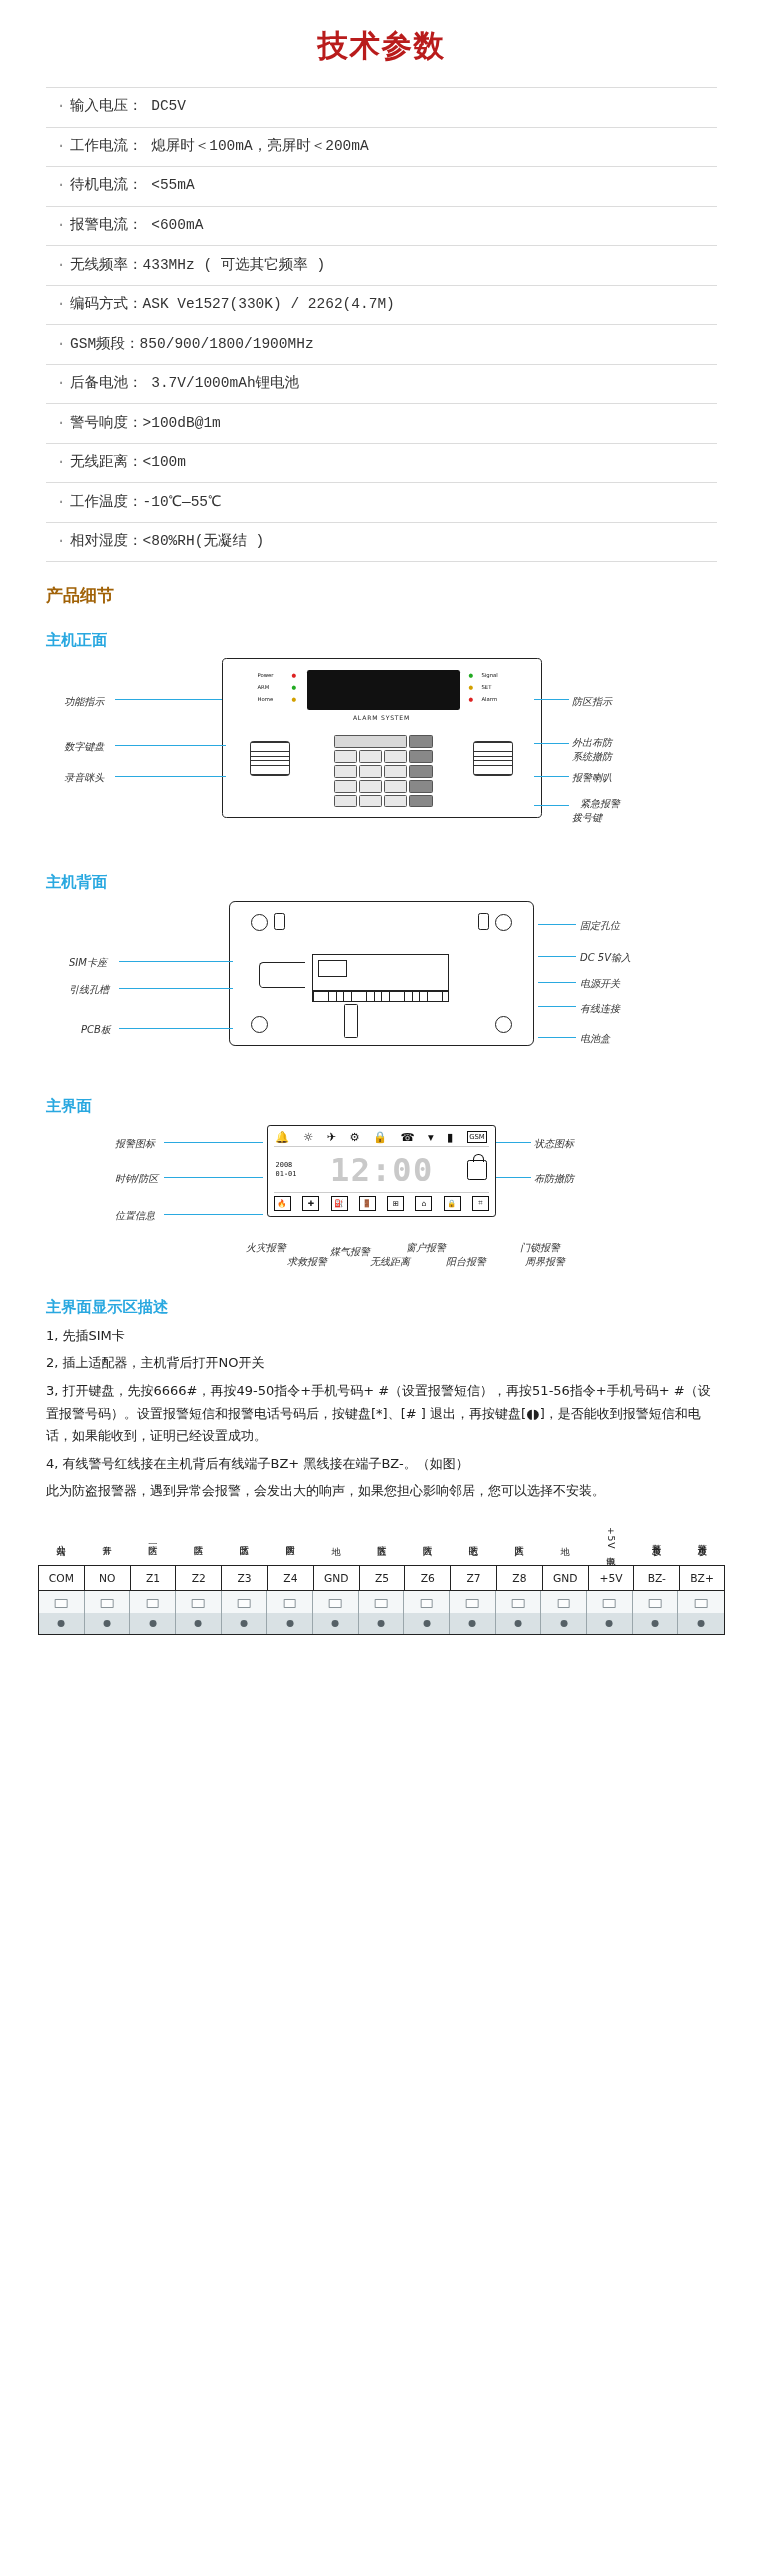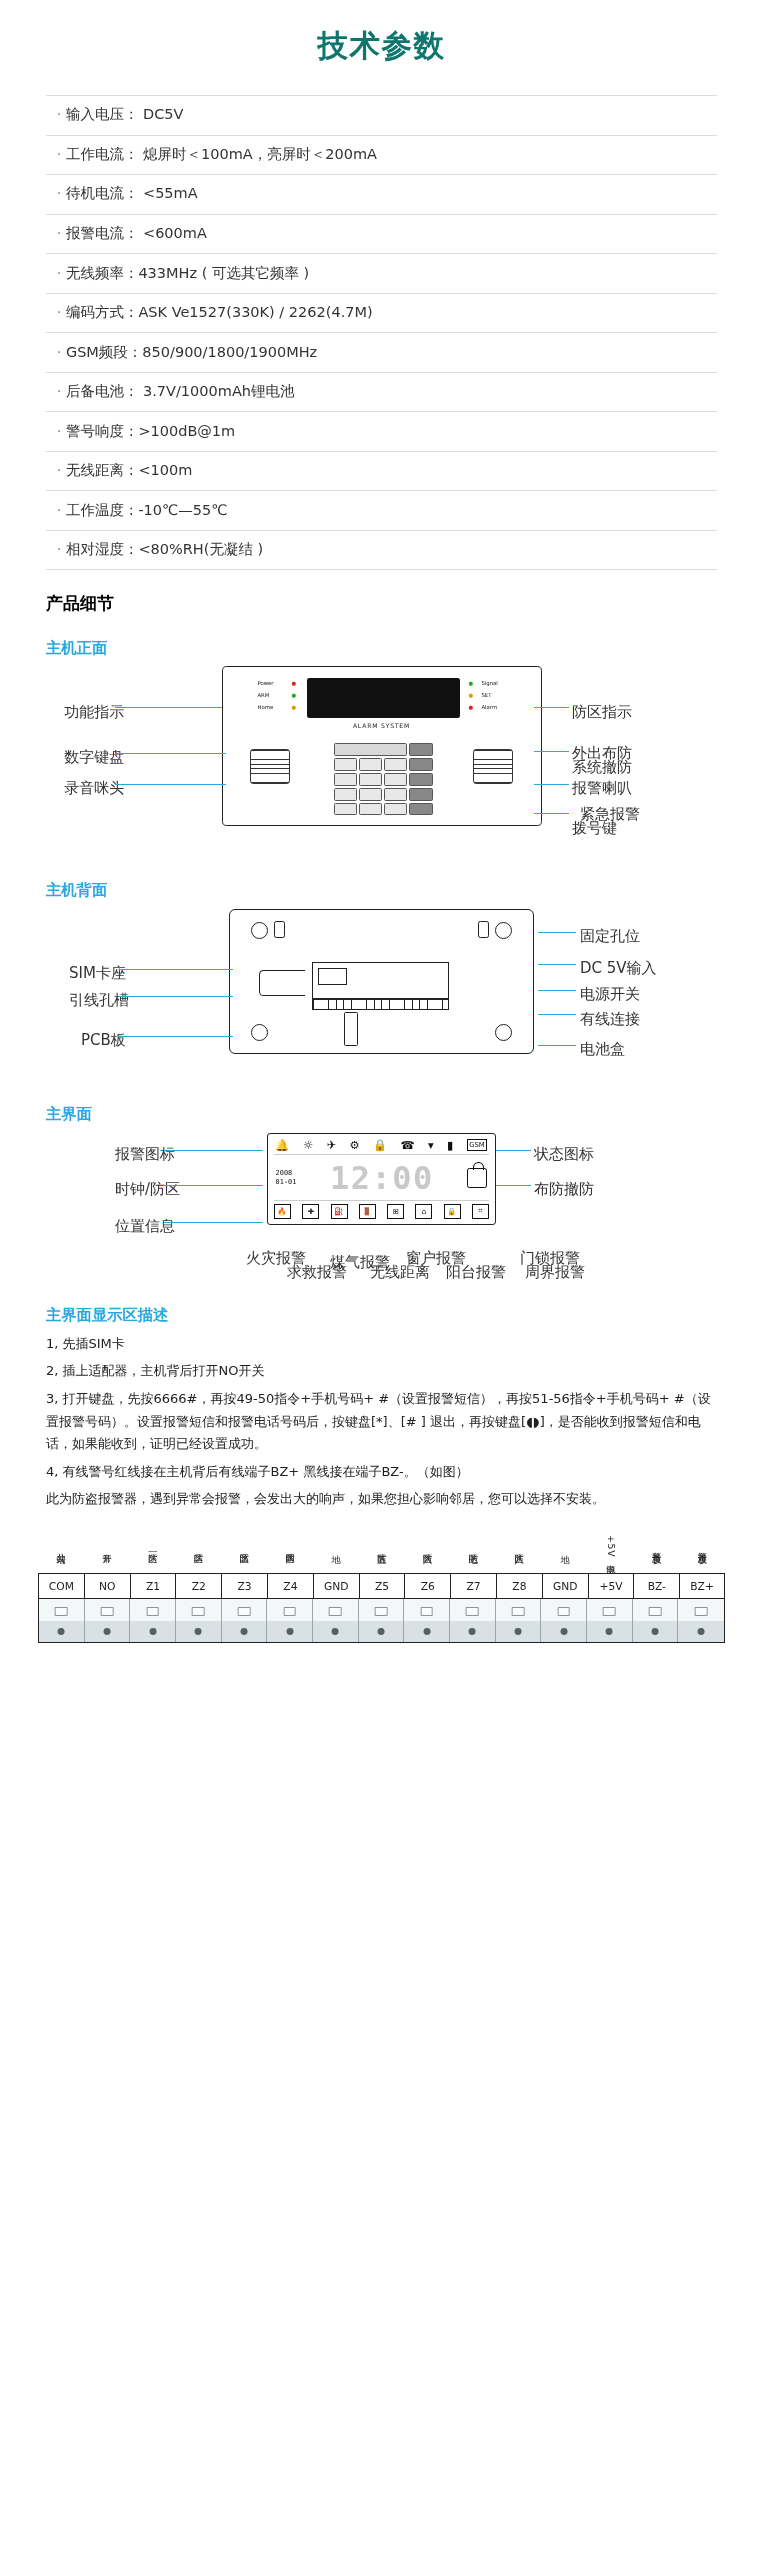--- a/index.html
+++ b/index.html
@@ -10,68 +10,70 @@
     font-family:"DejaVu Sans","Liberation Sans",sans-serif;
     color:#222;
   }
   .page { width:763px; position:relative; padding-bottom:30.5px; }
 
   
   .main-title {
     text-align:center;
     font-size:30.5px;
     font-weight:bold;
-    color:#0f766e;
+    color:#b91c1c;
     letter-spacing:1.5px;
     padding:26px 0 20px 0;
   }
 
   
   .spec-table {
     width:671px;
-    margin:8px auto;
+    margin:0 auto;
     border-top:0.8px solid #dcdcdc;
+    font-family:Liberation Mono, monospace;
   }
   .spec-row {
     border-bottom:0.8px solid #dcdcdc;
     padding:8.4px 13.7px 8.4px 10.7px;
     font-size:14.5px;
     color:#333;
     line-height:1.5;
     white-space:nowrap;
   }
   .spec-row .dot { color:#888; margin-right:4.6px; }
 
   
   .section-heading {
     width:671px;
     margin:21.4px auto 3.1px auto;
     font-size:17px;
     font-weight:bold;
-    color:#000000;
+    color:#a16207;
   }
   .sub-heading {
     width:671px;
     margin:23px auto 7.6px auto;
     font-size:15.3px;
     font-weight:bold;
     color:#29a8e0;
   }
 
   
   .figure {
     width:671px;
     margin:0 auto;
     position:relative;
   }
   .fig-label {
     position:absolute;
-    font-size:15px;
+    font-size:10px;
     color:#333;
     white-space:nowrap;
+    font-style:italic;
   }
   .lead {
     position:absolute;
     background:#2aa9e0;
   }
   .lead.h { height:0.8px; }
 
   
   .panel-front {
     position:relative;

